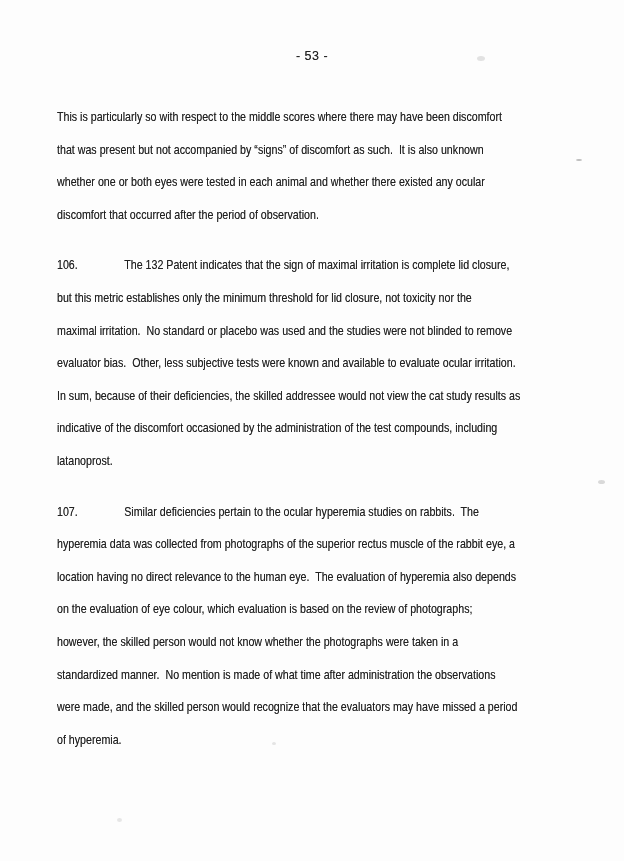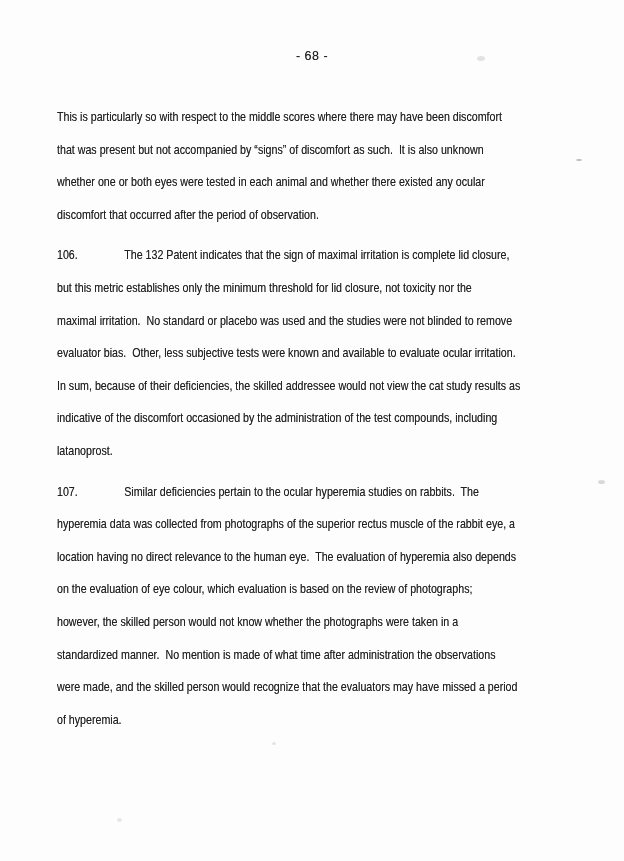--- a/index.html
+++ b/index.html
@@ -30,21 +30,21 @@
   .content {
     position: absolute;
     top: 101px;
     left: 57px;
     width: 510px;
   }
   .paragraph {
     margin: 0;
   }
   .paragraph + .paragraph {
-    margin-top: 8px;
+    margin-top: 18px;
   }
   .line {
     white-space: pre;
     height: 32.6px;
     line-height: 32.6px;
     font-size: 13px;
     transform: scaleX(0.82);
     transform-origin: 0 50%;
     text-shadow: 0 0 0.5px rgba(33,33,33,0.55);
   }
@@ -55,21 +55,21 @@
   .speck {
     position: absolute;
     border-radius: 50%;
     pointer-events: none;
   }
 </style>
 </head>
 <body>
 
 <div class="page">
-  <div class="page-number">- 68 -</div>
+  <div class="page-number">- 53 -</div>
   <div class="content">
       <div class="paragraph">
         <div class="line">This is particularly so with respect to the middle scores where there may have been discomfort</div>
         <div class="line">that was present but not accompanied by “signs” of discomfort as such.  It is also unknown</div>
         <div class="line">whether one or both eyes were tested in each animal and whether there existed any ocular</div>
         <div class="line">discomfort that occurred after the period of observation.</div>
       </div>
       <div class="paragraph">
         <div class="line"><span class="para-num">106.</span><span>The 132 Patent indicates that the sign of maximal irritation is complete lid closure,</span></div>
         <div class="line">but this metric establishes only the minimum threshold for lid closure, not toxicity nor the</div>

